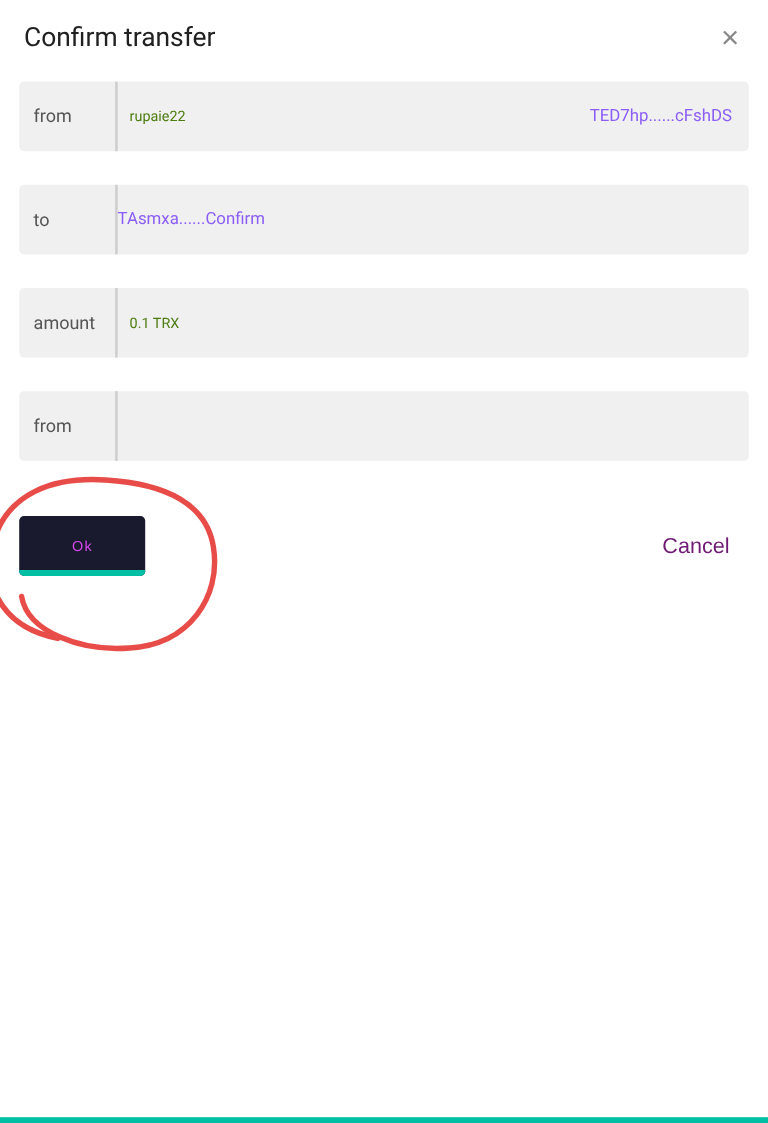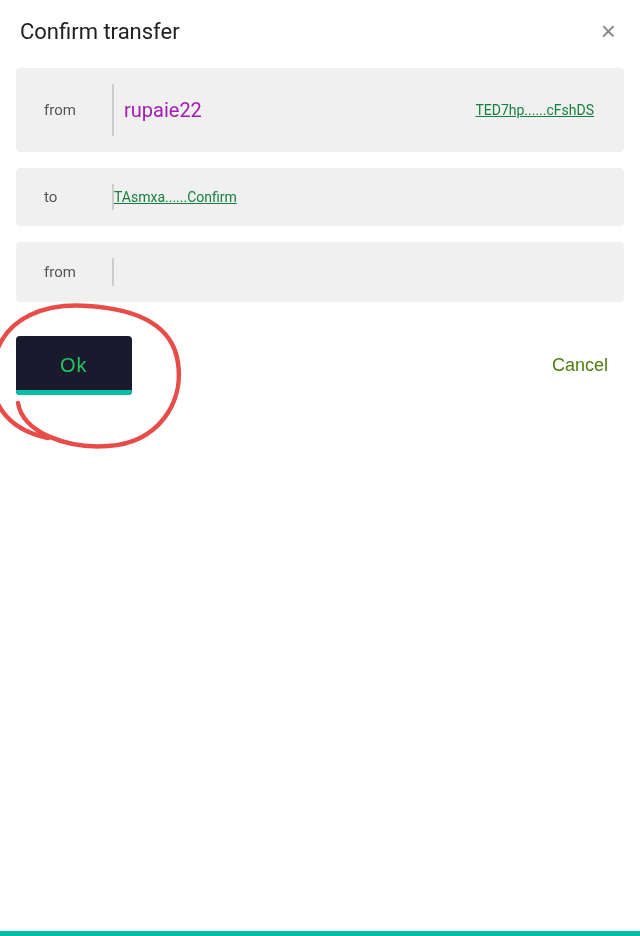--- a/index.html
+++ b/index.html
@@ -50,46 +50,45 @@
 
     .dialog-body {
       padding: 10px 16px 0 16px;
     }
 
     .field-row {
       display: flex;
       align-items: center;
       background: #f0f0f0;
       border-radius: 4px;
-      margin-bottom: 16px;
-      padding: 16px;
+      margin-bottom: 28px;
+      padding: 0;
       min-height: 58px;
     }
 
     .field-label {
       font-size: 15px;
       color: #555;
       min-width: 80px;
       padding: 0 12px;
       font-weight: 400;
     }
 
     .field-value {
       flex: 1;
-      font-size: 20px;
-      color: #a21caf;
+      font-size: 12px;
+      color: #4d7c0f;
       padding: 14px 10px;
     }
 
     .field-secondary {
       font-size: 14px;
-      color: #15803d;
+      color: #8b5cf6;
       padding-right: 14px;
       white-space: nowrap;
-      text-decoration: underline;
     }
 
     .actions {
       display: flex;
       align-items: center;
       justify-content: space-between;
       padding: 18px 16px 10px 16px;
       position: relative;
     }
 
@@ -102,22 +101,22 @@
     .circle-annotation {
       position: absolute;
       top: -38px;
       left: -28px;
       pointer-events: none;
       z-index: 10;
     }
 
     .ok-btn {
       background: #1a1a2e;
-      color: #22c55e;
-      font-size: 20px;
+      color: #d946ef;
+      font-size: 12px;
       font-weight: 500;
       border: none;
       border-radius: 4px;
       padding: 18px 44px;
       cursor: pointer;
       position: relative;
       z-index: 1;
       letter-spacing: 1px;
     }
 
@@ -129,21 +128,21 @@
       right: 0;
       height: 5px;
       background: #00bfa5;
       border-radius: 0 0 4px 4px;
     }
 
     .cancel-btn {
       background: none;
       border: none;
       font-size: 18px;
-      color: #4d7c0f;
+      color: #701a75;
       cursor: pointer;
       padding: 10px 16px;
       text-align: center;
     }
 
     .bottom-bar {
       position: fixed;
       bottom: 0;
       left: 0;
       width: 640px;
@@ -175,20 +174,25 @@
       <span class="field-value">rupaie22</span>
       <span class="field-secondary">TED7hp......cFshDS</span>
     </div>
 
     <div class="field-row">
       <span class="field-label">to</span>
       <div class="divider-label"></div>
       <span class="field-secondary">TAsmxa......Confirm</span>
     </div>
 
+    <div class="field-row">
+      <span class="field-label">amount</span>
+      <div class="divider-label"></div>
+      <span class="field-value">0.1  TRX</span>
+    </div>
 
     <div class="field-row">
       <span class="field-label">from</span>
       <div class="divider-label"></div>
       <span class="field-value"></span>
     </div>
 
   </div>
 
   <div class="actions">

